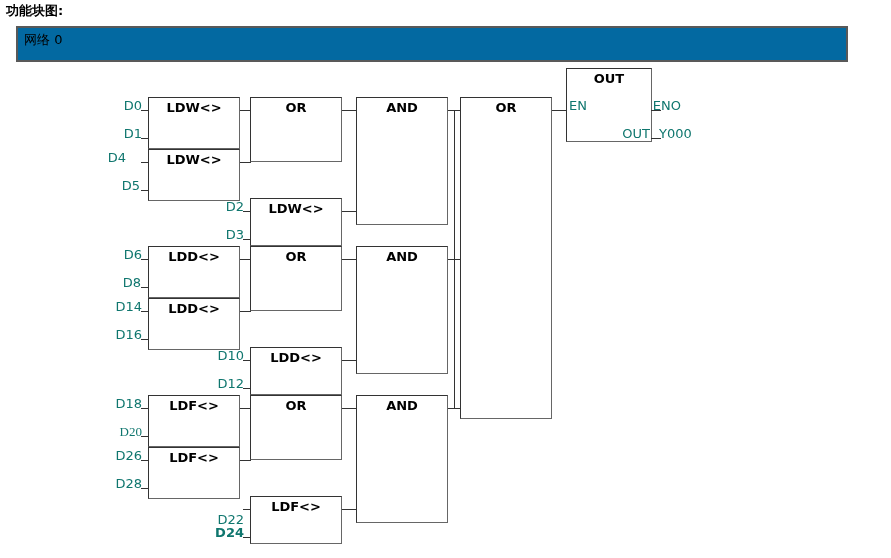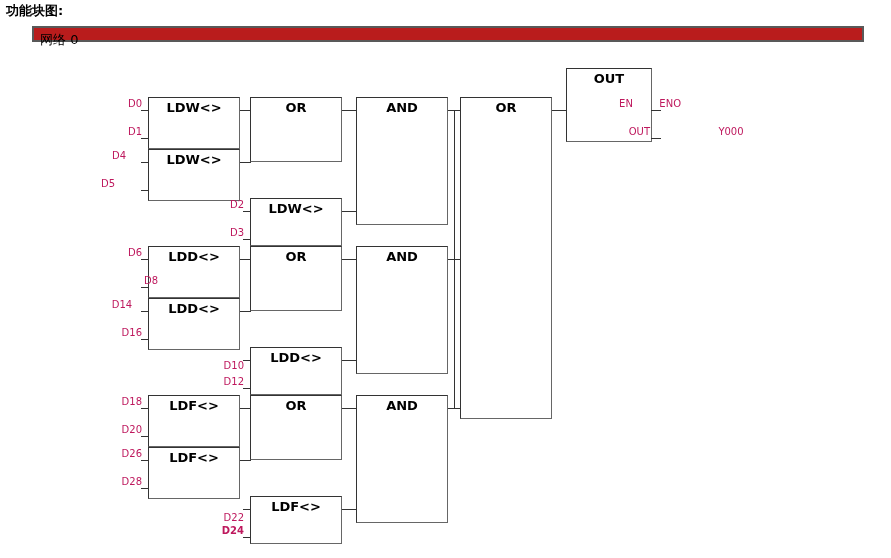--- a/index.html
+++ b/index.html
@@ -20,25 +20,25 @@
     left: 6px;
     top: 2px;
     font-size: 13px;
     font-weight: bold;
     color: #000000;
     letter-spacing: 0px;
     white-space: nowrap;
   }
   #network-bar {
     position: absolute;
-    left: 32px;
+    left: 16px;
     top: 26px;
     width: 832px;
-    height: 16px;
-    background: #b91c1c;
+    height: 36px;
+    background: #0369a1;
     border: 2px solid #595959;
     box-sizing: border-box;
   }
   #network-label {
     position: absolute;
     left: 6px;
     top: 3px;
     font-size: 13px;
     color: #000000;
     white-space: nowrap;
@@ -64,28 +64,27 @@
     right: 0;
     top: 2px;
     text-align: center;
     font-size: 13px;
     font-weight: bold;
     color: #000000;
     white-space: nowrap;
   }
   .pin-label {
     position: absolute;
-    font-size: 10px;
-    color: #be185d;
+    font-size: 13px;
+    color: #0f766e;
     white-space: nowrap;
     text-align: right;
   }
   .pin-label-left {
-    text-align: center;
-    margin-left: 42px;
+    text-align: left;
   }
   .wire-h {
     position: absolute;
     height: 0;
     border-top: 1px solid #333333;
   }
   .wire-v {
     position: absolute;
     width: 0;
     border-left: 1px solid #333333;
@@ -108,21 +107,21 @@
   <div class="pin-label" style="left:110px; top:42px; width:32px;">D0</div>
   <div class="wire-h" style="left:141px; top:54px; width:8px;"></div>
   <div class="pin-label" style="left:110px; top:70px; width:32px;">D1</div>
   <div class="wire-h" style="left:141px; top:82px; width:8px;"></div>
 
   <div class="blk" style="left:148px; top:93px; width:92px; height:52px;">
     <div class="blk-title">LDW&lt;&gt;</div>
   </div>
   <div class="pin-label" style="left:94px; top:94px; width:32px;">D4</div>
   <div class="wire-h" style="left:141px; top:106px; width:8px;"></div>
-  <div class="pin-label" style="left:92px; top:122px; width:32px;text-align:center;">D5</div>
+  <div class="pin-label" style="left:108px; top:122px; width:32px;">D5</div>
   <div class="wire-h" style="left:141px; top:134px; width:8px;"></div>
 
   <div class="blk" style="left:250px; top:41px; width:92px; height:65px;">
     <div class="blk-title">OR</div>
   </div>
   <div class="wire-h" style="left:240px; top:54px; width:11px;"></div>
   <div class="wire-h" style="left:240px; top:106px; width:11px;"></div>
 
   <div class="blk" style="left:250px; top:142px; width:92px; height:48px;">
     <div class="blk-title">LDW&lt;&gt;</div>
@@ -136,57 +135,57 @@
     <div class="blk-title">AND</div>
   </div>
   <div class="wire-h" style="left:342px; top:54px; width:15px;"></div>
   <div class="wire-h" style="left:342px; top:155px; width:15px;"></div>
 
   <div class="blk" style="left:148px; top:190px; width:92px; height:52px;">
     <div class="blk-title">LDD&lt;&gt;</div>
   </div>
   <div class="pin-label" style="left:110px; top:191px; width:32px;">D6</div>
   <div class="wire-h" style="left:141px; top:203px; width:8px;"></div>
-  <div class="pin-label" style="left:126px; top:219px; width:32px;">D8</div>
+  <div class="pin-label" style="left:109px; top:219px; width:32px;">D8</div>
   <div class="wire-h" style="left:141px; top:231px; width:8px;"></div>
 
   <div class="blk" style="left:148px; top:242px; width:92px; height:52px;">
     <div class="blk-title">LDD&lt;&gt;</div>
   </div>
-  <div class="pin-label" style="left:102px; top:243px; width:40px;text-align:center;">D14</div>
+  <div class="pin-label" style="left:102px; top:243px; width:40px;">D14</div>
   <div class="wire-h" style="left:141px; top:255px; width:8px;"></div>
   <div class="pin-label" style="left:102px; top:271px; width:40px;">D16</div>
   <div class="wire-h" style="left:141px; top:283px; width:8px;"></div>
 
   <div class="blk" style="left:250px; top:190px; width:92px; height:65px;">
     <div class="blk-title">OR</div>
   </div>
   <div class="wire-h" style="left:240px; top:203px; width:11px;"></div>
   <div class="wire-h" style="left:240px; top:255px; width:11px;"></div>
 
   <div class="blk" style="left:250px; top:291px; width:92px; height:48px;">
     <div class="blk-title">LDD&lt;&gt;</div>
   </div>
-  <div class="pin-label" style="left:204px; top:304px; width:40px;">D10</div>
+  <div class="pin-label" style="left:204px; top:292px; width:40px;">D10</div>
   <div class="wire-h" style="left:243px; top:304px; width:8px;"></div>
   <div class="pin-label" style="left:204px; top:320px; width:40px;">D12</div>
   <div class="wire-h" style="left:243px; top:332px; width:8px;"></div>
 
   <div class="blk" style="left:356px; top:190px; width:92px; height:128px;">
     <div class="blk-title">AND</div>
   </div>
   <div class="wire-h" style="left:342px; top:203px; width:15px;"></div>
   <div class="wire-h" style="left:342px; top:304px; width:15px;"></div>
 
   <div class="blk" style="left:148px; top:339px; width:92px; height:52px;">
     <div class="blk-title">LDF&lt;&gt;</div>
   </div>
   <div class="pin-label" style="left:102px; top:340px; width:40px;">D18</div>
   <div class="wire-h" style="left:141px; top:352px; width:8px;"></div>
-  <div class="pin-label" style="left:102px; top:368px; width:40px;">D20</div>
+  <div class="pin-label" style="left:102px; top:368px; width:40px;font-family:Liberation Serif, serif;">D20</div>
   <div class="wire-h" style="left:141px; top:380px; width:8px;"></div>
 
   <div class="blk" style="left:148px; top:391px; width:92px; height:52px;">
     <div class="blk-title">LDF&lt;&gt;</div>
   </div>
   <div class="pin-label" style="left:102px; top:392px; width:40px;">D26</div>
   <div class="wire-h" style="left:141px; top:404px; width:8px;"></div>
   <div class="pin-label" style="left:102px; top:420px; width:40px;">D28</div>
   <div class="wire-h" style="left:141px; top:432px; width:8px;"></div>
 

